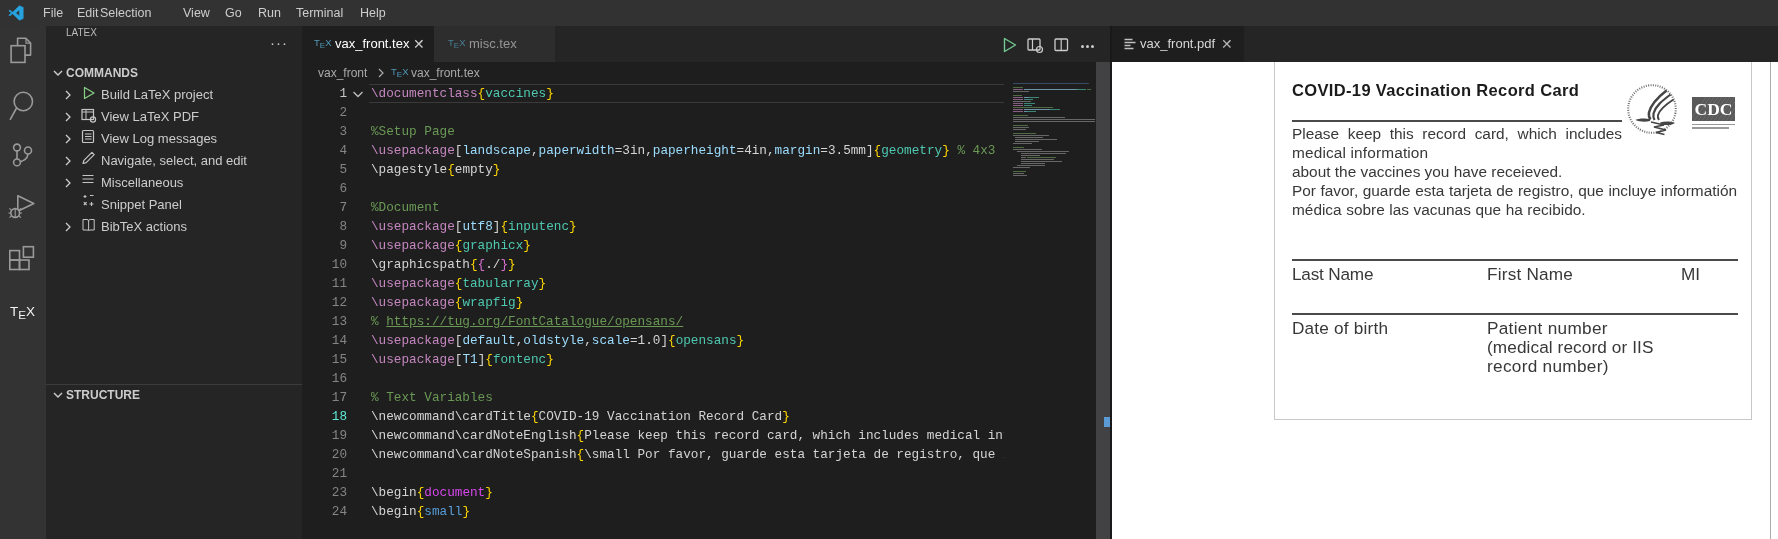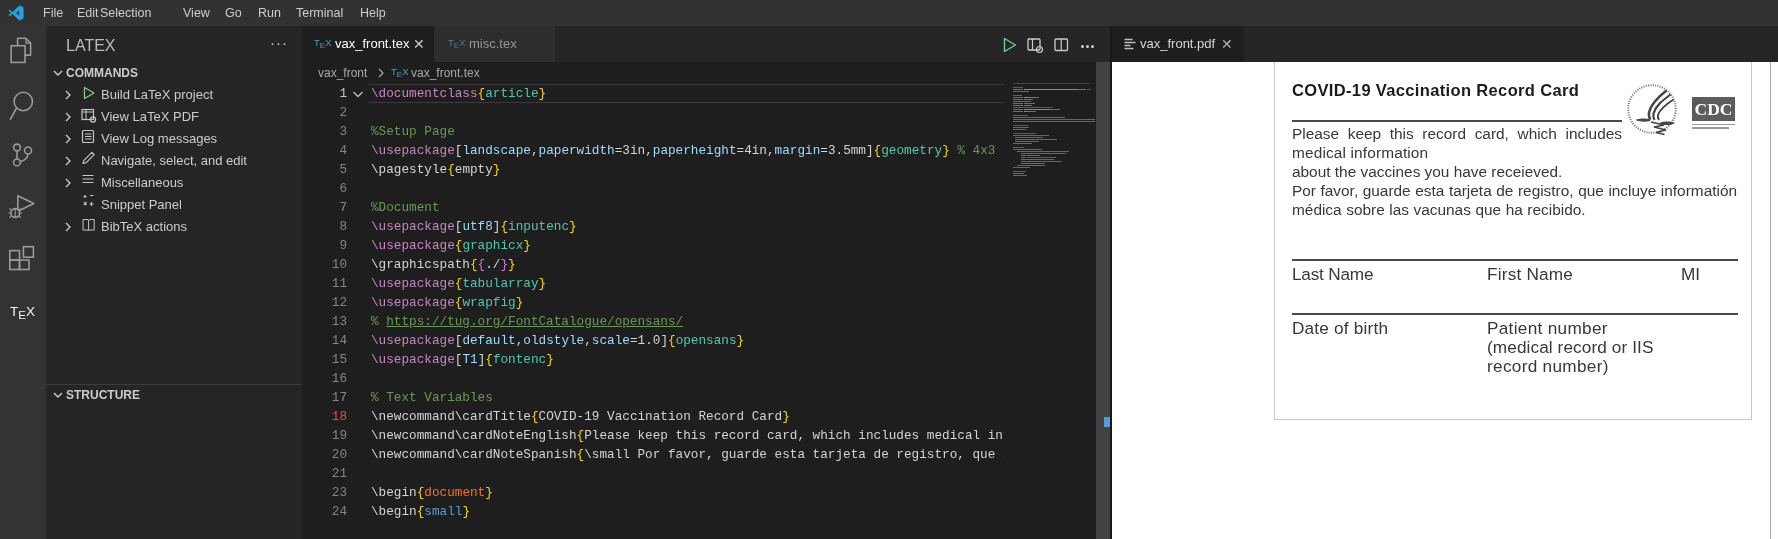--- a/index.html
+++ b/index.html
@@ -51,21 +51,21 @@
 
     <rect x="23.4" y="220.7" width="10" height="10.5"></rect>
     <rect x="9.8" y="224.6" width="9.7" height="9.4"></rect>
     <rect x="9.8" y="234" width="9.7" height="9.5"></rect>
     <rect x="19.5" y="234" width="9.5" height="9.5"></rect>
   </svg>
   <div class="abs" style="left:10px;top:278px;width:30px;height:16px;color:#f2f2f2;font-size:13.5px">T<span style="font-size:11.5px;vertical-align:-3px">E</span>X</div>
 </div>
 
 <div class="abs" style="left:46px;top:26px;width:256px;height:513px;background:#252526">
-  <div class="abs" style="left:20px;top:11px;font-size:16px;color:#bbbbbb">LATEX</div>
+  <div class="abs" style="left:20px;top:1px;font-size:10px;color:#bbbbbb">LATEX</div>
   <div class="abs" style="left:224px;top:8px;font-size:15px;color:#cccccc;letter-spacing:1px">···</div>
 </div>
 <div class="abs" style="left:51px;top:66px;width:14px;height:14px">
   <svg width="14" height="14" viewBox="0 0 14 14" fill="none" stroke="#cccccc" stroke-width="1.4">
       <path d="M3 5 l4 4 4-4"></path>
     </svg>
 </div>
 <div class="abs" style="left:66px;top:62px;height:22px;line-height:22px;font-size:12px;font-weight:bold;color:#cccccc">COMMANDS</div>
 <div class="abs" style="left:51px;top:388px;width:14px;height:14px">
   <svg width="14" height="14" viewBox="0 0 14 14" fill="none" stroke="#cccccc" stroke-width="1.4">
@@ -128,42 +128,42 @@
 <div class="abs" style="left:302px;top:62px;width:808px;height:22px;background:#1e1e1e">
   <div class="abs" style="left:16px;top:0;height:22px;line-height:22px;font-size:12px;color:#a9a9a9">vax_front</div>
   <svg class="abs" style="left:72px;top:4px" width="14" height="14" viewBox="0 0 14 14" fill="none" stroke="#a9a9a9" stroke-width="1.2">
       <path d="M5 3 l4 4 -4 4"></path>
     </svg>
   <div class="abs" style="left:89px;top:4px;width:16px;height:16px;color:#519aba;font-size:9.5px">T<span style="font-size:8px;vertical-align:-2px">E</span>X</div>
   <div class="abs" style="left:109px;top:0;height:22px;line-height:22px;font-size:12px;color:#a9a9a9">vax_front.tex</div>
 </div>
 
 <div class="abs" style="left:302px;top:84px;width:702px;height:455px;overflow:hidden;background:#1e1e1e">
-<div class="cl"><span class="ln" style="color:#c6c6c6">1</span><span class="ct"><span style="color:#C586C0">\documentclass</span><span style="color:#FFD700">{</span><span style="color:#4EC9B0">article</span><span style="color:#FFD700">}</span></span></div>
+<div class="cl"><span class="ln" style="color:#c6c6c6">1</span><span class="ct"><span style="color:#C586C0">\documentclass</span><span style="color:#FFD700">{</span><span style="color:#4EC9B0">vaccines</span><span style="color:#FFD700">}</span></span></div>
 <div class="cl"><span class="ln" style="color:#858585">2</span><span class="ct"></span></div>
 <div class="cl"><span class="ln" style="color:#858585">3</span><span class="ct"><span style="color:#6A9955">%Setup Page</span></span></div>
 <div class="cl"><span class="ln" style="color:#858585">4</span><span class="ct"><span style="color:#C586C0">\usepackage</span><span style="color:#D4D4D4">[</span><span style="color:#9CDCFE">landscape</span><span style="color:#D4D4D4">,</span><span style="color:#9CDCFE">paperwidth</span><span style="color:#D4D4D4">=3in,</span><span style="color:#9CDCFE">paperheight</span><span style="color:#D4D4D4">=4in,</span><span style="color:#9CDCFE">margin</span><span style="color:#D4D4D4">=3.5mm]</span><span style="color:#FFD700">{</span><span style="color:#4EC9B0">geometry</span><span style="color:#FFD700">}</span><span style="color:#D4D4D4"> </span><span style="color:#6A9955">% 4x3</span></span></div>
 <div class="cl"><span class="ln" style="color:#858585">5</span><span class="ct"><span style="color:#D4D4D4">\pagestyle</span><span style="color:#FFD700">{</span><span style="color:#D4D4D4">empty</span><span style="color:#FFD700">}</span></span></div>
 <div class="cl"><span class="ln" style="color:#858585">6</span><span class="ct"></span></div>
 <div class="cl"><span class="ln" style="color:#858585">7</span><span class="ct"><span style="color:#6A9955">%Document</span></span></div>
 <div class="cl"><span class="ln" style="color:#858585">8</span><span class="ct"><span style="color:#C586C0">\usepackage</span><span style="color:#D4D4D4">[</span><span style="color:#9CDCFE">utf8</span><span style="color:#D4D4D4">]</span><span style="color:#FFD700">{</span><span style="color:#4EC9B0">inputenc</span><span style="color:#FFD700">}</span></span></div>
 <div class="cl"><span class="ln" style="color:#858585">9</span><span class="ct"><span style="color:#C586C0">\usepackage</span><span style="color:#FFD700">{</span><span style="color:#4EC9B0">graphicx</span><span style="color:#FFD700">}</span></span></div>
 <div class="cl"><span class="ln" style="color:#858585">10</span><span class="ct"><span style="color:#D4D4D4">\graphicspath</span><span style="color:#FFD700">{</span><span style="color:#DA70D6">{</span><span style="color:#D4D4D4">./</span><span style="color:#DA70D6">}</span><span style="color:#FFD700">}</span></span></div>
 <div class="cl"><span class="ln" style="color:#858585">11</span><span class="ct"><span style="color:#C586C0">\usepackage</span><span style="color:#FFD700">{</span><span style="color:#4EC9B0">tabularray</span><span style="color:#FFD700">}</span></span></div>
 <div class="cl"><span class="ln" style="color:#858585">12</span><span class="ct"><span style="color:#C586C0">\usepackage</span><span style="color:#FFD700">{</span><span style="color:#4EC9B0">wrapfig</span><span style="color:#FFD700">}</span></span></div>
 <div class="cl"><span class="ln" style="color:#858585">13</span><span class="ct"><span style="color:#6A9955">% </span><span style="color:#6A9955;text-decoration:underline">https://tug.org/FontCatalogue/opensans/</span></span></div>
 <div class="cl"><span class="ln" style="color:#858585">14</span><span class="ct"><span style="color:#C586C0">\usepackage</span><span style="color:#D4D4D4">[</span><span style="color:#9CDCFE">default</span><span style="color:#D4D4D4">,</span><span style="color:#9CDCFE">oldstyle</span><span style="color:#D4D4D4">,</span><span style="color:#9CDCFE">scale</span><span style="color:#D4D4D4">=1.0]</span><span style="color:#FFD700">{</span><span style="color:#4EC9B0">opensans</span><span style="color:#FFD700">}</span></span></div>
 <div class="cl"><span class="ln" style="color:#858585">15</span><span class="ct"><span style="color:#C586C0">\usepackage</span><span style="color:#D4D4D4">[</span><span style="color:#9CDCFE">T1</span><span style="color:#D4D4D4">]</span><span style="color:#FFD700">{</span><span style="color:#4EC9B0">fontenc</span><span style="color:#FFD700">}</span></span></div>
 <div class="cl"><span class="ln" style="color:#858585">16</span><span class="ct"></span></div>
 <div class="cl"><span class="ln" style="color:#858585">17</span><span class="ct"><span style="color:#6A9955">% Text Variables</span></span></div>
-<div class="cl"><span class="ln" style="color:#ef4444">18</span><span class="ct"><span style="color:#D4D4D4">\newcommand\cardTitle</span><span style="color:#FFD700">{</span><span style="color:#D4D4D4">COVID-19 Vaccination Record Card</span><span style="color:#FFD700">}</span></span></div>
+<div class="cl"><span class="ln" style="color:#5eead4">18</span><span class="ct"><span style="color:#D4D4D4">\newcommand\cardTitle</span><span style="color:#FFD700">{</span><span style="color:#D4D4D4">COVID-19 Vaccination Record Card</span><span style="color:#FFD700">}</span></span></div>
 <div class="cl"><span class="ln" style="color:#858585">19</span><span class="ct"><span style="color:#D4D4D4">\newcommand\cardNoteEnglish</span><span style="color:#FFD700">{</span><span style="color:#D4D4D4">Please keep this record card, which includes medical infor</span></span></div>
 <div class="cl"><span class="ln" style="color:#858585">20</span><span class="ct"><span style="color:#D4D4D4">\newcommand\cardNoteSpanish</span><span style="color:#FFD700">{</span><span style="color:#D4D4D4">\small Por favor, guarde esta tarjeta de registro, que inc</span></span></div>
 <div class="cl"><span class="ln" style="color:#858585">21</span><span class="ct"></span></div>
-<div class="cl"><span class="ln" style="color:#858585">23</span><span class="ct"><span style="color:#D4D4D4">\begin</span><span style="color:#FFD700">{</span><span style="color:#f97316">document</span><span style="color:#FFD700">}</span></span></div>
+<div class="cl"><span class="ln" style="color:#858585">23</span><span class="ct"><span style="color:#D4D4D4">\begin</span><span style="color:#FFD700">{</span><span style="color:#d946ef">document</span><span style="color:#FFD700">}</span></span></div>
 <div class="cl"><span class="ln" style="color:#858585">24</span><span class="ct"><span style="color:#D4D4D4">\begin</span><span style="color:#FFD700">{</span><span style="color:#569CD6">small</span><span style="color:#FFD700">}</span></span></div>
 </div>
 <div class="abs" style="left:369px;top:84px;width:635px;height:19px;border-top:1px solid #3a3a3a;border-bottom:1px solid #3a3a3a"></div>
 
 <svg class="abs" style="left:351px;top:88px" width="14" height="12" viewBox="0 0 14 12" fill="none" stroke="#bfbfbf" stroke-width="1.3">
     <path d="M2.5 4 l4.5 4.5 4.5-4.5"></path>
   </svg>
 
 <div style="position:absolute;left:1013.0px;top:83px;width:76.0px;height:1px;background:#46698c;opacity:0.62"></div>
 <div style="position:absolute;left:1013.0px;top:87px;width:10.4px;height:1px;background:#6A9955;opacity:0.62"></div>

